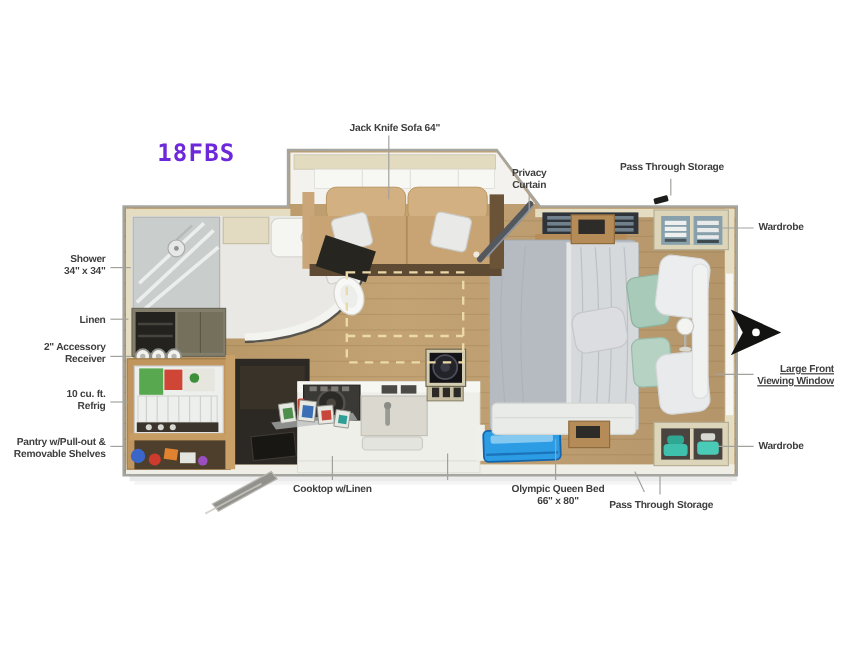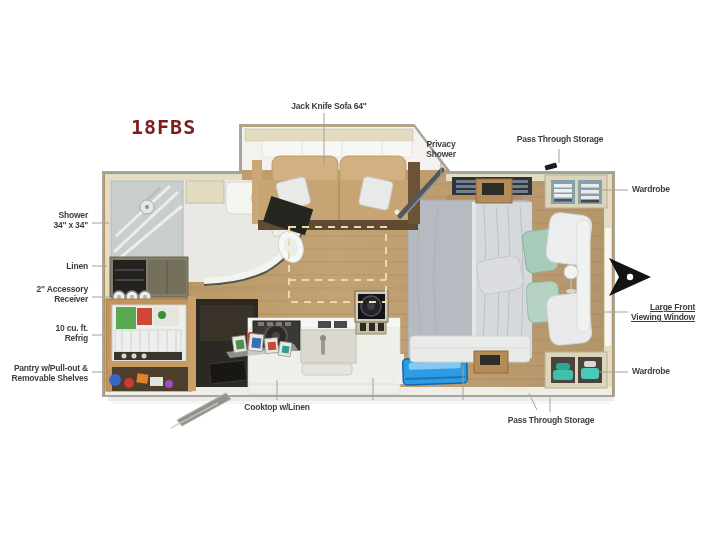--- a/index.html
+++ b/index.html
@@ -4,21 +4,21 @@
 <style>
   html,body{margin:0;padding:0;background:#ffffff;}
   .stage{position:relative;width:720px;height:540px;background:#ffffff;overflow:hidden;
          font-family:"Liberation Sans",sans-serif;}
   svg{position:absolute;left:0;top:0;}
   .lbl{position:absolute;font:700 8.5px/10px "Liberation Sans",sans-serif;color:#3e3e3e;
        white-space:pre-line;letter-spacing:-0.2px;}
   .lbl.center{text-align:center;}
   .lbl.right{text-align:right;}
   .lbl.left{text-align:right;}
-  .model{position:absolute;font:700 20px/22px "DejaVu Sans Mono",monospace;color:#7f1d1d;
+  .model{position:absolute;font:700 20px/22px "DejaVu Sans Mono",monospace;color:#6d28d9;
          letter-spacing:1px;white-space:nowrap;}
 </style>
 </head>
 <body>
 
 <div class="stage">
 
 <svg width="720" height="540" viewBox="0 0 720 540">
   <defs>
     <clipPath id="bodyClip">
@@ -325,31 +325,33 @@
     <path d="M529,393 L537,410"></path>
     <path d="M598,372 H628"></path>
     <path d="M596,312 H628"></path>
   </g>
 </svg>
 
 <div class="model" style="left:131px;top:116px;">18FBS</div>
 
 <div class="lbl center" style="left:269px;top:101px;width:120px;">Jack Knife Sofa 64"</div>
 <div class="lbl center" style="left:411px;top:139px;width:60px;">Privacy
-Shower</div>
+Curtain</div>
 <div class="lbl center" style="left:500px;top:134px;width:120px;">Pass Through Storage</div>
 <div class="lbl left" style="left:632px;top:184px;">Wardrobe</div>
 <div class="lbl right" style="right:632px;top:210px;width:90px;">Shower
 34" x 34"</div>
 <div class="lbl right" style="right:632px;top:261px;width:90px;">Linen</div>
 <div class="lbl right" style="right:632px;top:284px;width:90px;">2" Accessory
 Receiver</div>
 <div class="lbl right" style="right:632px;top:323px;width:90px;">10 cu. ft.
 Refrig</div>
 <div class="lbl right" style="right:632px;top:363px;width:100px;">Pantry w/Pull-out &amp;
 Removable Shelves</div>
 <div class="lbl center" style="left:227px;top:402px;width:100px;">Cooktop w/Linen</div>
+<div class="lbl center" style="left:405px;top:402px;width:120px;">Olympic Queen Bed
+66" x 80"</div>
 <div class="lbl center" style="left:491px;top:415px;width:120px;">Pass Through Storage</div>
 <div class="lbl left" style="left:632px;top:366px;">Wardrobe</div>
 <div class="lbl left" style="left:631px;top:302px;text-decoration:underline;">Large Front
 Viewing Window</div>
 
 </div>
 
 </body></html>

